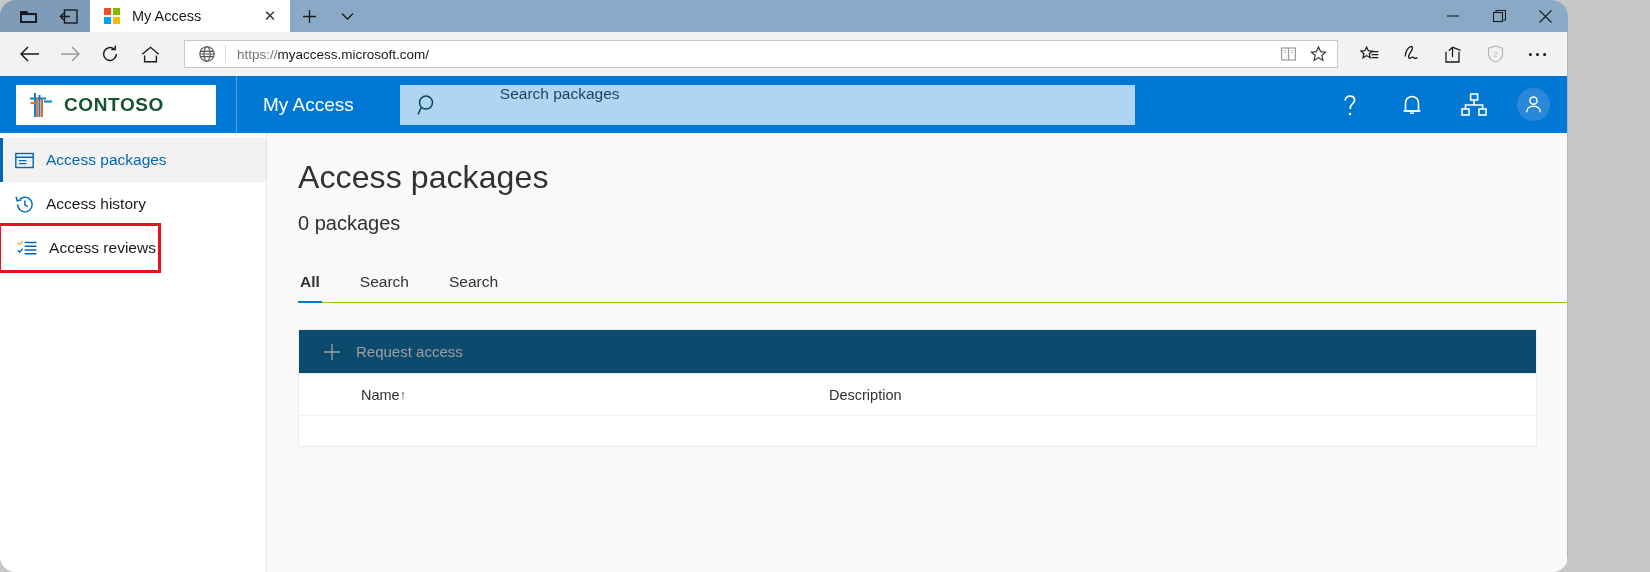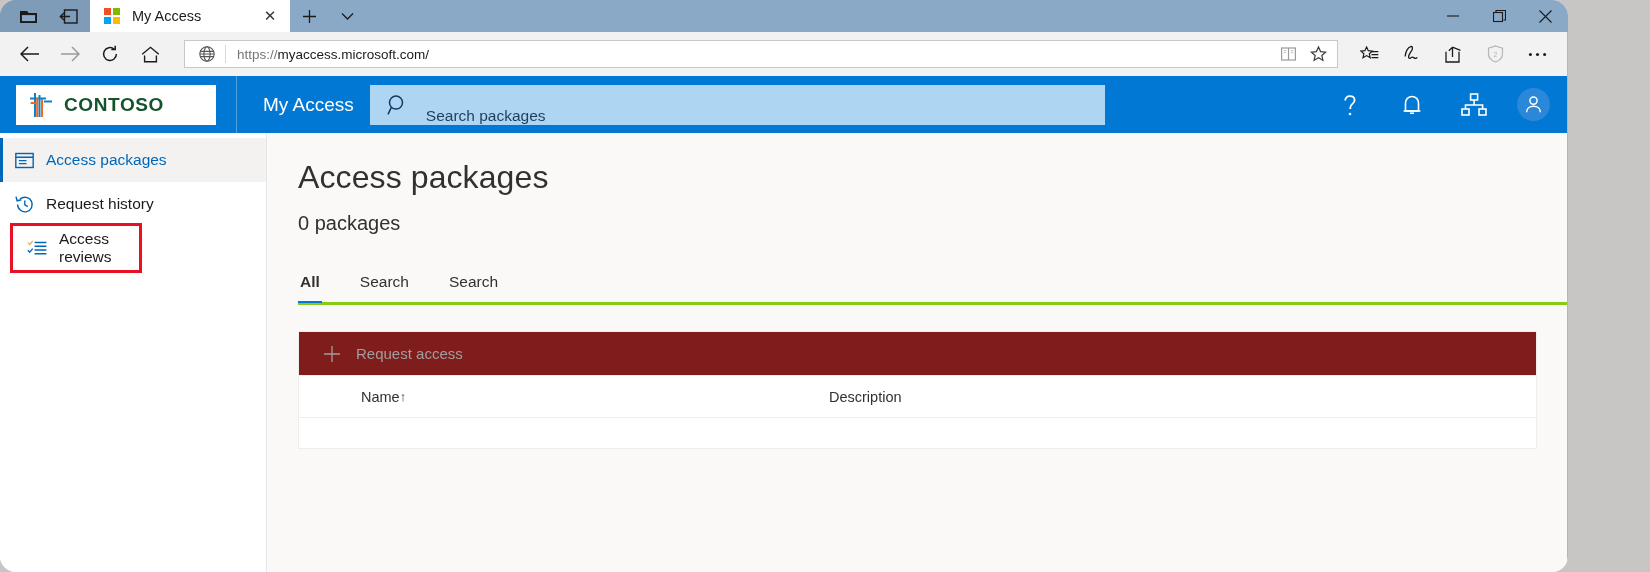--- a/index.html
+++ b/index.html
@@ -156,24 +156,25 @@
     width: 1px; height: 57px; background: #4ea2e0; margin-left: 20px; flex: none;
   }
   .app-name {
     font-size: 19px; color: #fff;
     margin-left: 26px;
     white-space: nowrap;
     flex: none;
   }
   .searchbox {
     width: 735px; height: 40px;
-    margin-left: 16px;
+    margin-left: 46px;
     background: #aed5f2;
-    display: flex; align-items: flex-end;
-    flex: none;
+    display: flex; align-items: flex-start;
+    flex: none;
+    gap: 44px;
   }
   .search-icon {
     width: 56px; height: 40px;
     display: flex; align-items: center; justify-content: center;
     color: #0d3c61; flex: none;
   }
   .search-ph {
     font-size: 15.5px; color: #1c3f5e;
     white-space: nowrap;
   }
@@ -229,22 +230,23 @@
   }
   .nav-item.selected::before {
     content: "";
     position: absolute; left: 0; top: 0;
     width: 3px; height: 100%;
     background: #0067b8;
   }
   .nav-item.annotated {
     outline: 3px solid #e81123;
     outline-offset: 0;
-    margin-left: 13px;
-    width: 126px;
+    margin-left: 1px;
+    width: 157px;
+    justify-content: center;
   }
 
   .content {
     flex: 1;
     background: #faf9f8;
     padding: 0;
     position: relative;
     min-width: 0;
   }
   .page-title {
@@ -252,21 +254,21 @@
     padding: 26px 0 0 31px;
     letter-spacing: .1px;
   }
   .page-sub {
     font-size: 20px; color: #323130;
     padding: 16px 0 0 31px;
   }
   .tabs {
     display: flex;
     margin: 34px 0 0 31px;
-    border-bottom: 3px solid #84cc16;
+    border-bottom: 1px solid #84cc16;
     padding-right: 4px;
   }
   .tab-item {
     font-size: 15.5px;
     color: #323130;
     padding: 4px 2px 11px 2px;
     margin-right: 36px;
     position: relative;
   }
   .tab-item.active { font-weight: bold; }
@@ -276,21 +278,21 @@
     height: 2px; background: #0078d4;
   }
 
   .panel {
     margin: 26px 31px 0 31px;
     background: #fff;
     border: 1px solid #f0eeec;
   }
   .cmdbar {
     height: 44px;
-    background: #7f1d1d;
+    background: #0c4a6e;
     border-bottom: 1px solid #edebe9;
     display: flex; align-items: center;
     padding-left: 22px;
   }
   .cmd-btn {
     display: flex; align-items: center;
     color: #a19f9d;
     font-size: 15px;
   }
   .cmd-plus {
@@ -542,21 +544,21 @@
       </div>
 
       <div class="nav-item">
         <span class="nv-icon">
           <svg width="19" height="19" viewBox="0 0 19 19">
             <path d="M2.6 9.6a7.3 7.3 0 1 0 2.4-5.5" fill="none" stroke="#0067b8" stroke-width="1.4"></path>
             <path d="M1 1.6l1.1 4.2 4.2-1" fill="none" stroke="#0067b8" stroke-width="1.4"></path>
             <path d="M9.8 5.6v4.3l3 1.8" fill="none" stroke="#0067b8" stroke-width="1.4"></path>
           </svg>
         </span>
-        <span>Request history</span>
+        <span>Access history</span>
       </div>
 
 
       <div class="nav-item annotated">
         <span class="nv-icon">
           <svg width="20" height="17" viewBox="0 0 20 17">
             <path d="M7.6 2.4h11.8M7.6 6.2h11.8M7.6 10h11.8M7.6 13.8h11.8" stroke="#0067b8" stroke-width="1.5"></path>
             <path d="M0.8 2.6l1.9 2 3-3.6" fill="none" stroke="#f2a93b" stroke-width="1.3"></path>
             <path d="M0.8 10.2l1.9 2 3-3.6" fill="none" stroke="#0067b8" stroke-width="1.3"></path>
           </svg>

